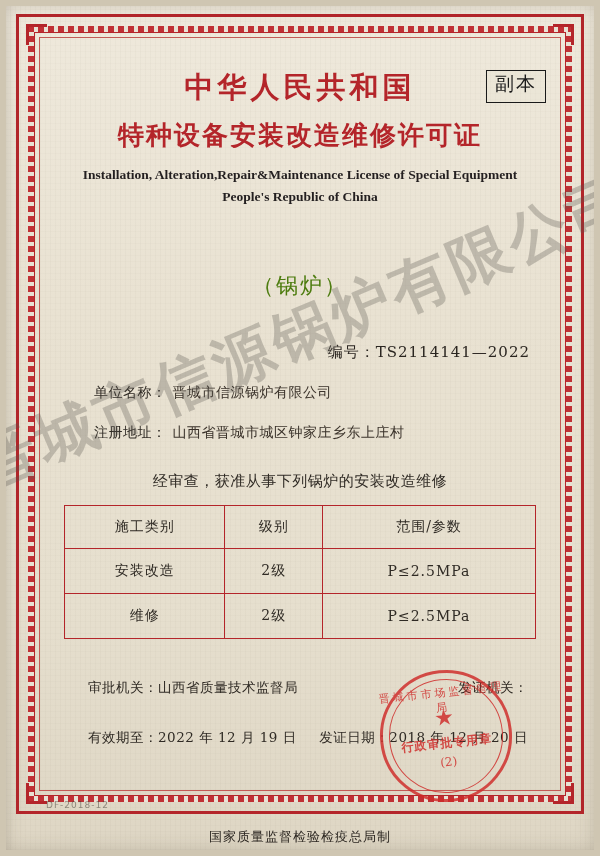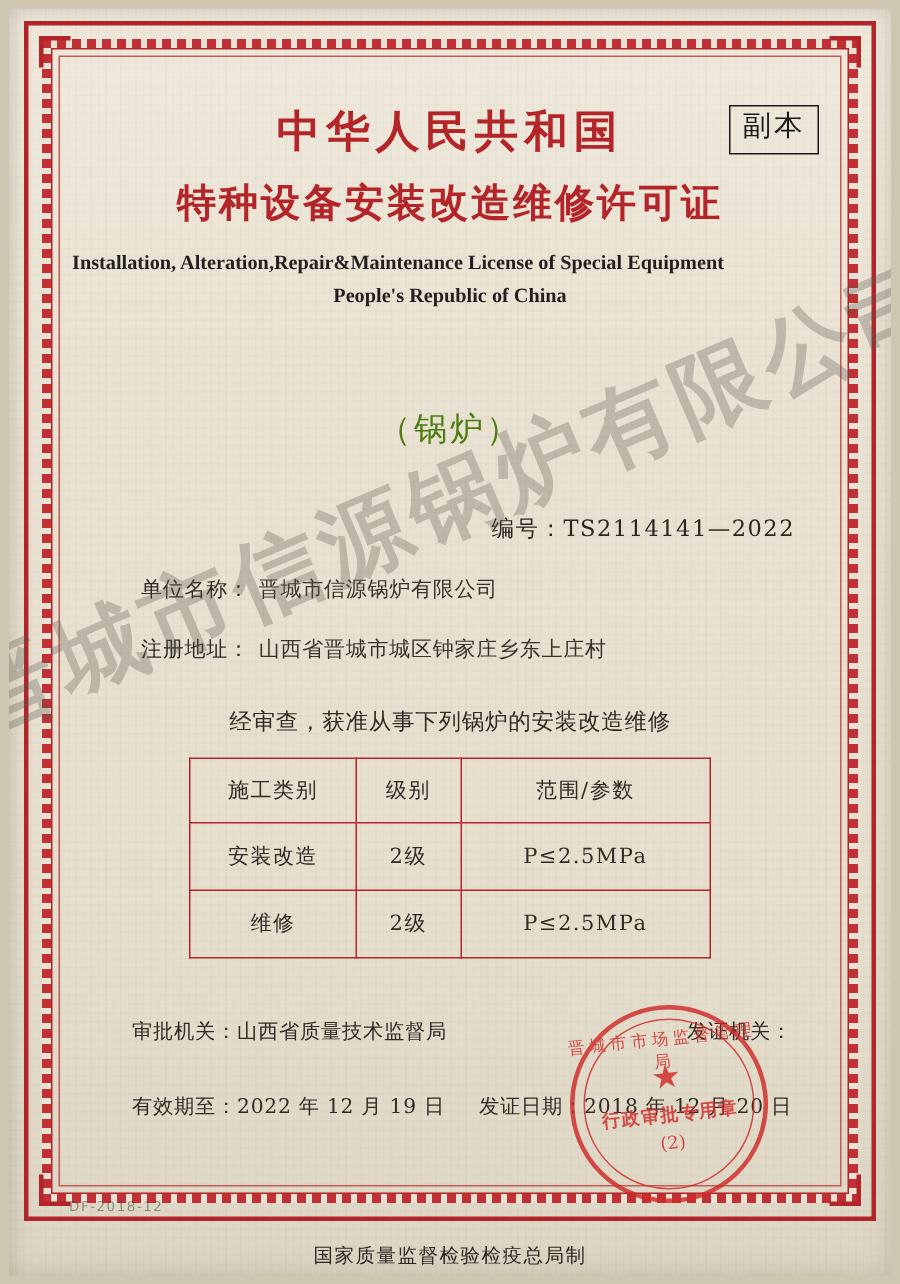--- a/index.html
+++ b/index.html
@@ -96,20 +96,21 @@
   .title-cn2 {
     text-align: center;
     color: #b4252a;
     font-size: 26px;
     letter-spacing: 2px;
     font-weight: bold;
     margin-top: 10px;
     font-family: "DejaVu Serif", serif;
   }
   .title-en1 {
+    text-align: center;
     color: #231f20;
     font-size: 13.5px;
     font-weight: bold;
     margin-top: 14px;
     font-family: "Liberation Serif", serif;
   }
   .title-en2 {
     text-align: center;
     color: #231f20;
     font-size: 13.5px;
@@ -165,21 +166,21 @@
     margin-top: 30px;
     text-align: center;
     font-size: 15px;
     color: #2f2a24;
     letter-spacing: .5px;
     font-family: "DejaVu Serif", serif;
   }
 
   table.license-table {
     margin: 14px auto 0 auto;
-    width: 348px;
+    width: 472px;
     border-collapse: collapse;
     font-family: "DejaVu Serif", serif;
   }
   table.license-table td, table.license-table th {
     border: 1px solid #b4252a;
     height: 42px;
     text-align: center;
     font-size: 14px;
     font-weight: normal;
     color: #2f2a24;

